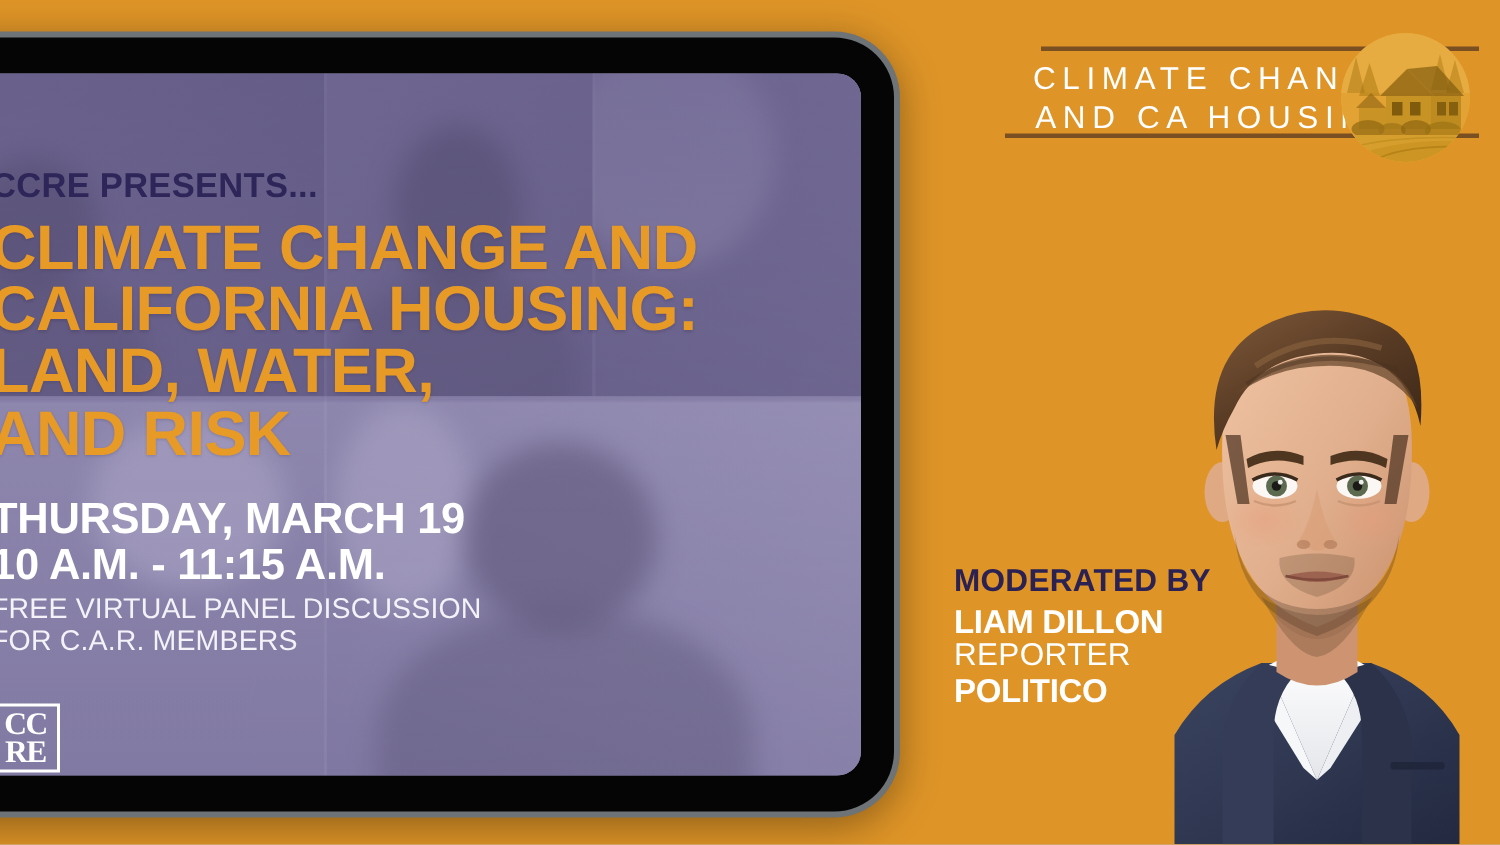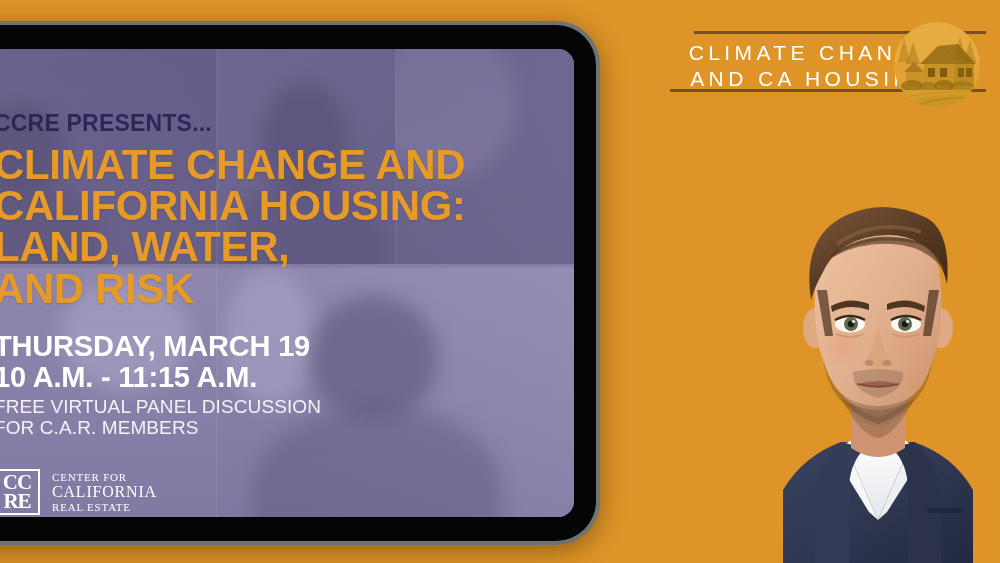--- a/index.html
+++ b/index.html
@@ -275,25 +275,20 @@
         <div class="subtext">
           <div>FREE VIRTUAL PANEL DISCUSSION</div>
           <div>FOR C.A.R. MEMBERS</div>
         </div>
       </div>
 
       <div class="ccre-logo">
         <div class="ccre-mark">
           <span>CC</span>
           <span>RE</span>
-        </div>
-        <div class="ccre-words">
-          <div class="l1">CENTER FOR</div>
-          <div class="l2">CALIFORNIA</div>
-          <div class="l3">REAL ESTATE</div>
         </div>
       </div>
 
     </div>
   </div>
 
   <div class="header-lockup">
     <div class="rule top"></div>
     <div class="rule bottom"></div>
     <div class="lockup-title">
@@ -338,20 +333,26 @@
 
           <rect x="0" y="68" width="86" height="18" fill="#D69E2C"></rect>
           <path d="M0 86 Q30 70 86 72 L86 86 Z" fill="#C7901F" opacity=".65"></path>
           <path d="M20 86 Q40 74 86 76" stroke="#A9780F" stroke-width="1.2" fill="none" opacity=".6"></path>
           <path d="M0 78 Q34 68 86 70" stroke="#B5831A" stroke-width="1" fill="none" opacity=".5"></path>
         </g>
       </svg>
     </div>
   </div>
 
+  <div class="moderator">
+    <div class="mod-label">MODERATED BY</div>
+    <div class="mod-name">LIAM DILLON</div>
+    <div class="mod-role">REPORTER</div>
+    <div class="mod-org">POLITICO</div>
+  </div>
 
   <div class="portrait">
     <svg viewBox="0 0 265 403" xmlns="http://www.w3.org/2000/svg">
       <defs>
         <linearGradient id="skin" x1="0" y1="0" x2="1" y2="1">
           <stop offset="0%" stop-color="#F0C4A3"></stop>
           <stop offset="55%" stop-color="#E0AE8C"></stop>
           <stop offset="100%" stop-color="#C9906D"></stop>
         </linearGradient>
         <linearGradient id="hair" x1="0.1" y1="0" x2="0.9" y2="1">

